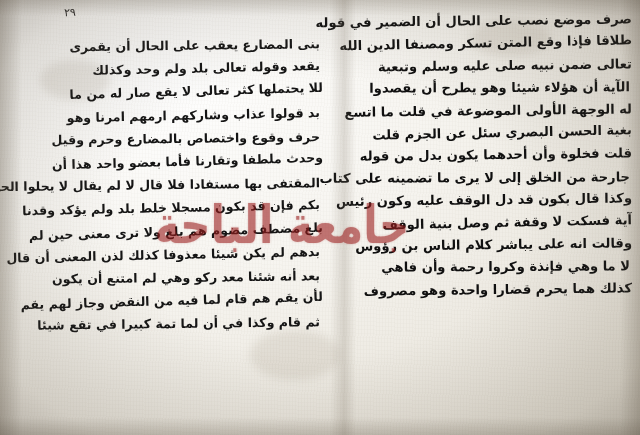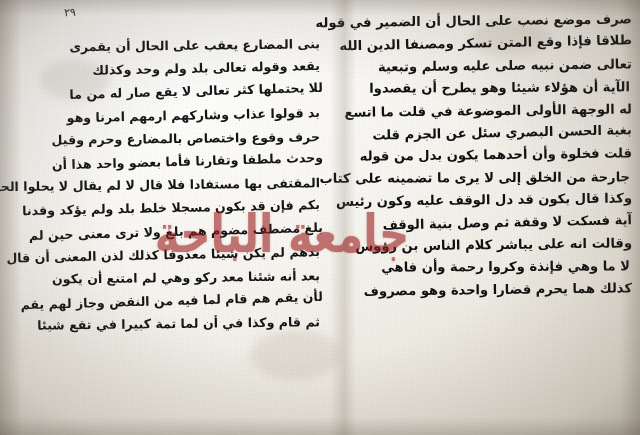--- a/index.html
+++ b/index.html
@@ -123,25 +123,25 @@
     font-family: "DejaVu Sans", sans-serif;
     font-size: 11px;
     color: #1b1b1b;
     transform: rotate(-2deg);
   }
 
   
   .watermark {
     position: absolute;
     left: 0;
-    top: 138px;
+    top: 164px;
     width: 564px;
     height: 120px;
     display: flex;
-    align-items: flex-end;
+    align-items: center;
     justify-content: center;
     pointer-events: none;
   }
   .watermark span {
     font-family: "DejaVu Sans", sans-serif;
     font-size: 42px;
     font-weight: 700;
     color: #9b1d1d;
     opacity: .60;
     letter-spacing: 1px;

